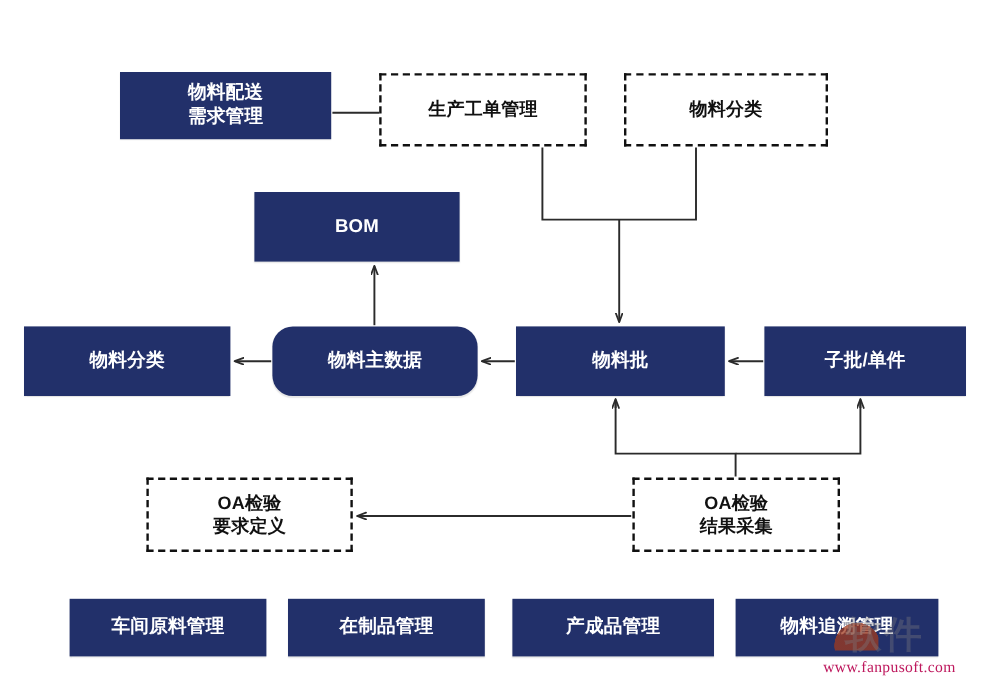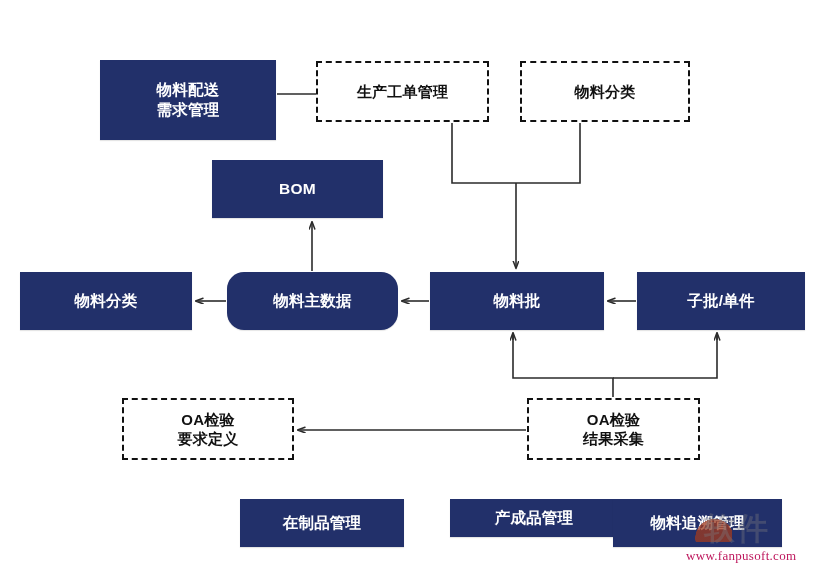--- a/index.html
+++ b/index.html
@@ -130,21 +130,21 @@
       <line x1="513" y1="340" x2="513" y2="333" stroke="#2b2b2b" stroke-width="1.6" marker-end="url(#arrowhead)"></line>
       <path d="M613,378 L717,378 L717,335" fill="none" stroke="#2b2b2b" stroke-width="1.6"></path>
       <line x1="717" y1="340" x2="717" y2="333" stroke="#2b2b2b" stroke-width="1.6" marker-end="url(#arrowhead)"></line>
     </g>
 
     <g>
       <line x1="526" y1="430" x2="298" y2="430" stroke="#2b2b2b" stroke-width="1.6" marker-end="url(#arrowhead)"></line>
     </g>
   </svg>
 
-  <div class="node solid" style="left:100px;top:60px;width:176px;height:80px;">
+  <div class="node solid" style="left:100px;top:60px;width:176px;height:56px;">
     <span class="txt">物料配送
 需求管理</span>
   </div>
 
   <div class="node dashed" style="left:316px;top:61px;width:173px;height:61px;">
     <span class="txt">生产工单管理</span>
   </div>
 
   <div class="node dashed" style="left:520px;top:61px;width:170px;height:61px;">
     <span class="txt">物料分类</span>
@@ -173,26 +173,29 @@
   <div class="node dashed" style="left:122px;top:398px;width:172px;height:62px;">
     <span class="txt">OA检验
 要求定义</span>
   </div>
 
   <div class="node dashed" style="left:527px;top:398px;width:173px;height:62px;">
     <span class="txt">OA检验
 结果采集</span>
   </div>
 
+  <div class="node solid" style="left:58px;top:499px;width:164px;height:48px;">
+    <span class="txt">车间原料管理</span>
+  </div>
 
   <div class="node solid" style="left:240px;top:499px;width:164px;height:48px;">
     <span class="txt">在制品管理</span>
   </div>
 
-  <div class="node solid" style="left:427px;top:499px;width:168px;height:38px;margin-left:23px;">
+  <div class="node solid" style="left:427px;top:499px;width:168px;height:48px;">
     <span class="txt">产成品管理</span>
   </div>
 
   <div class="node solid" style="left:613px;top:499px;width:169px;height:48px;">
     <span class="txt">物料追溯管理</span>
   </div>
 
   <div class="watermark wm-logo"></div>
   <div class="watermark wm-cn">软件</div>
   <div class="watermark wm-text">www.fanpusoft.com</div>

